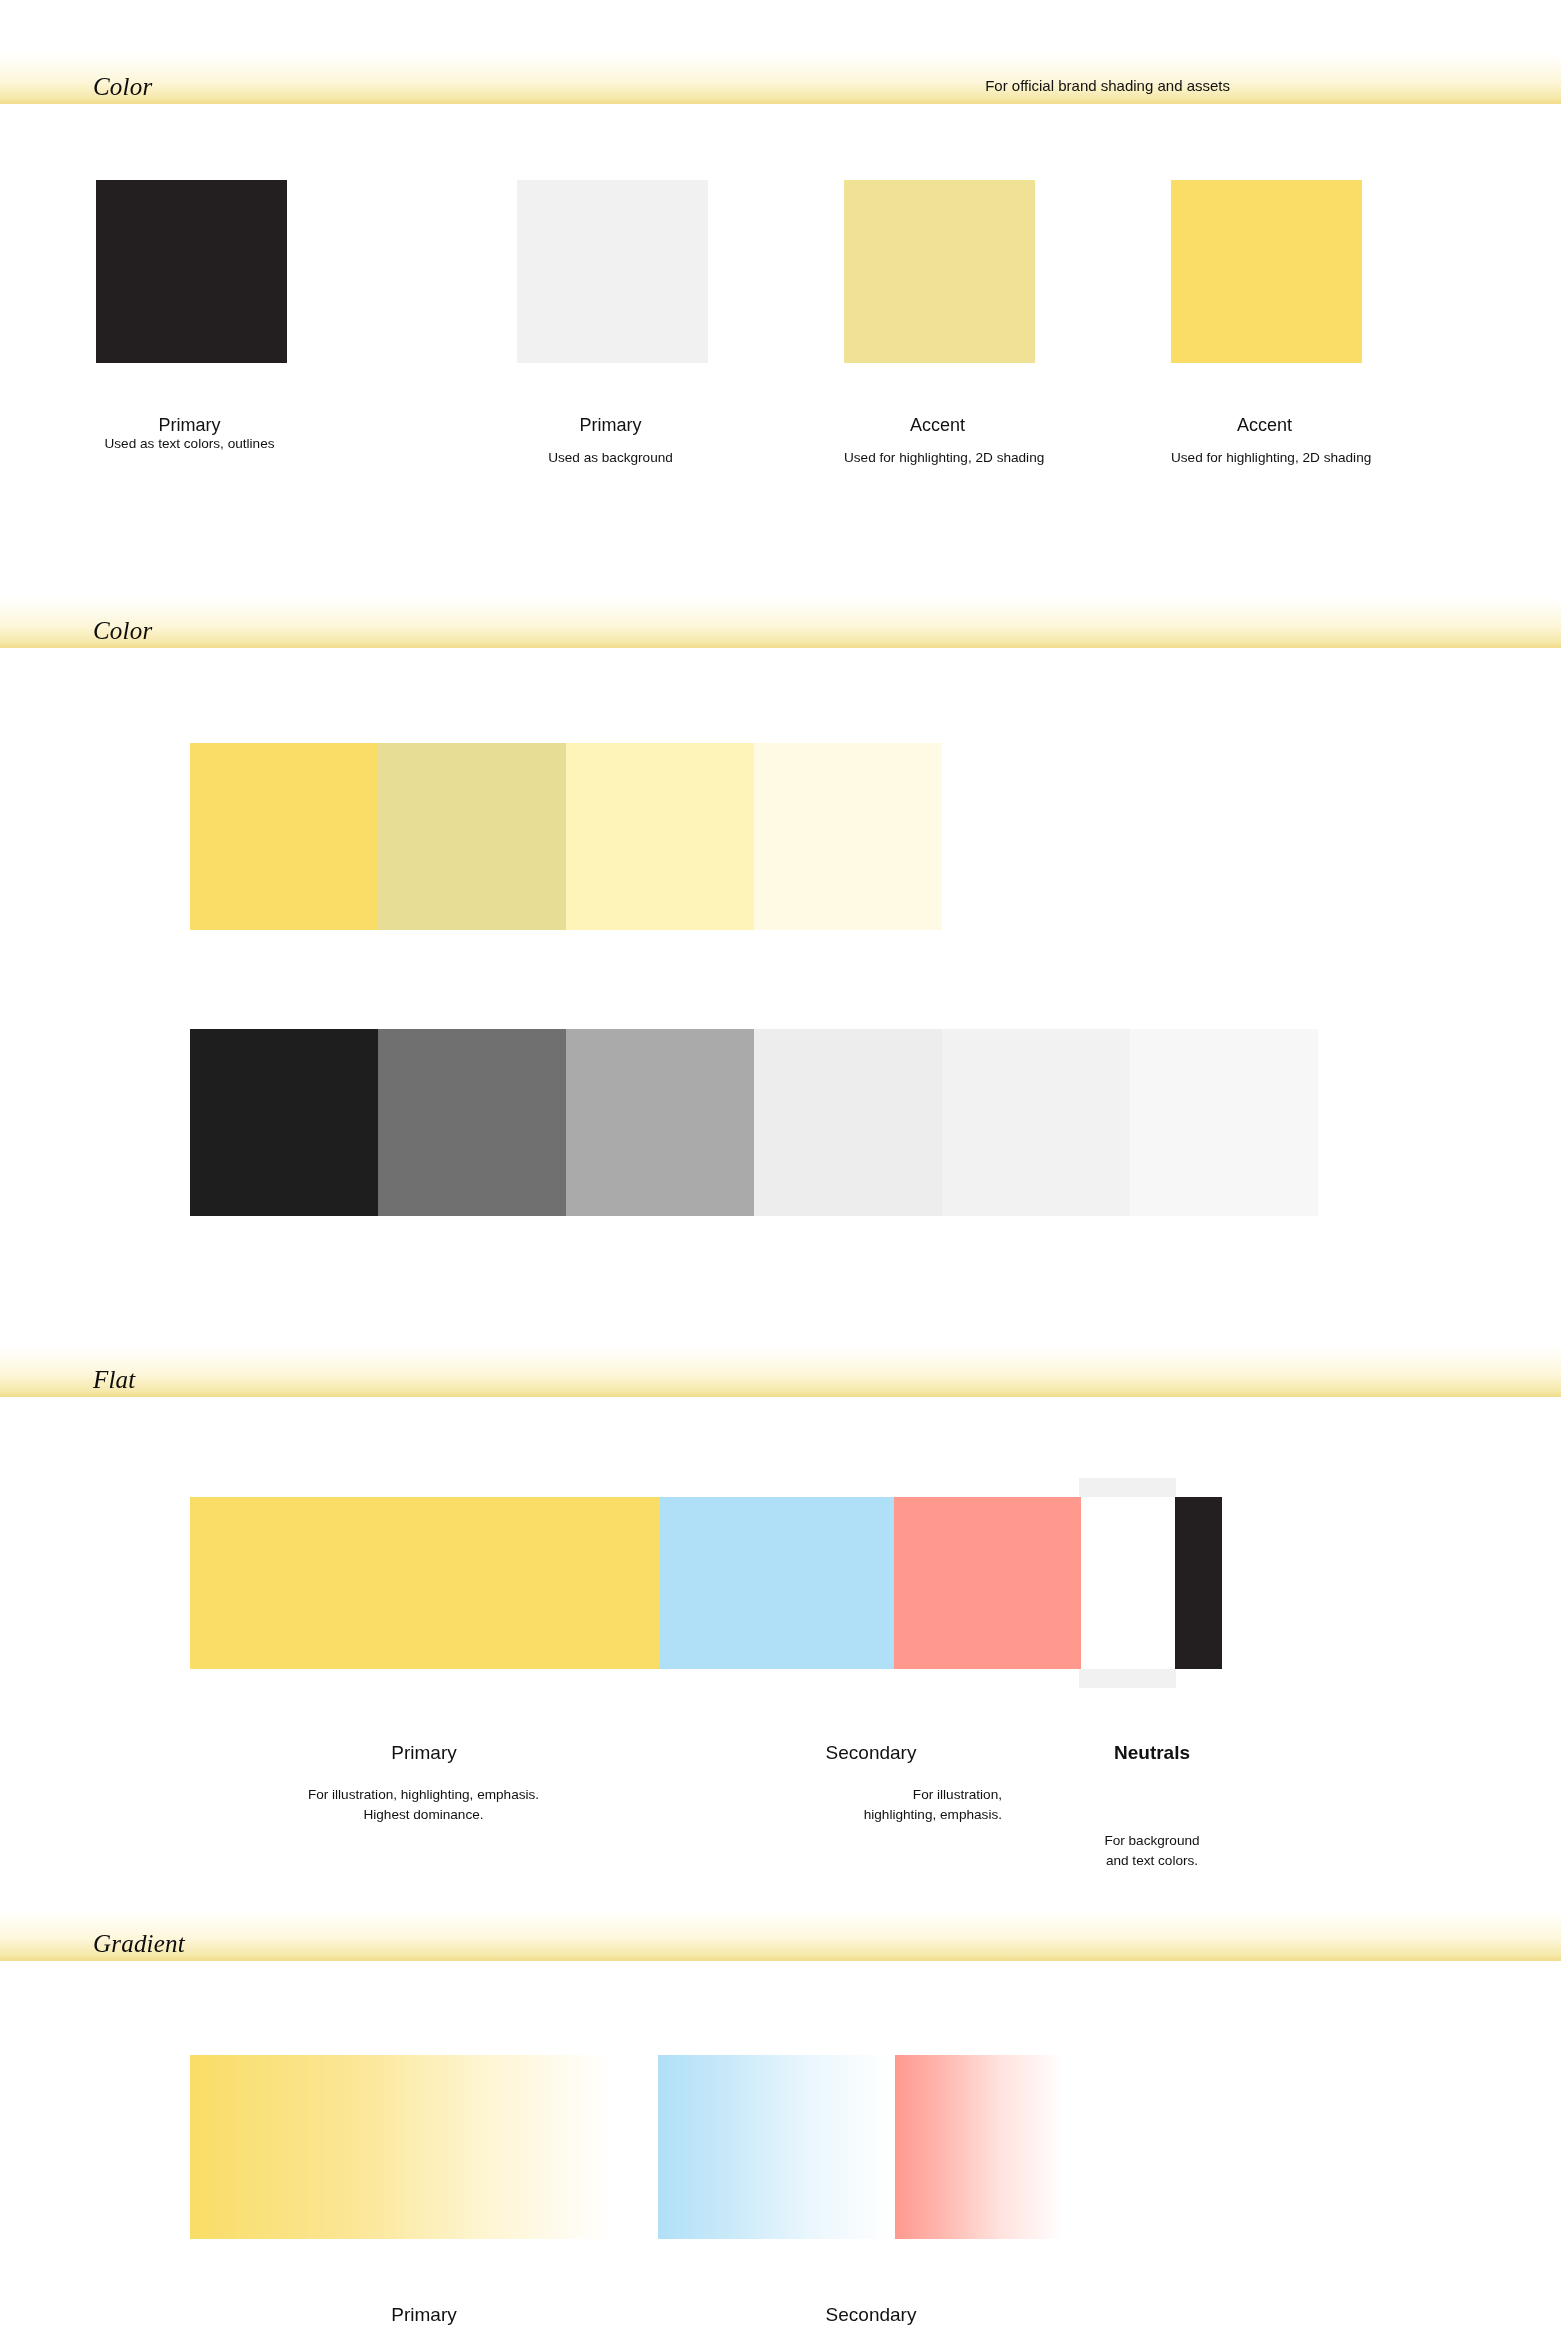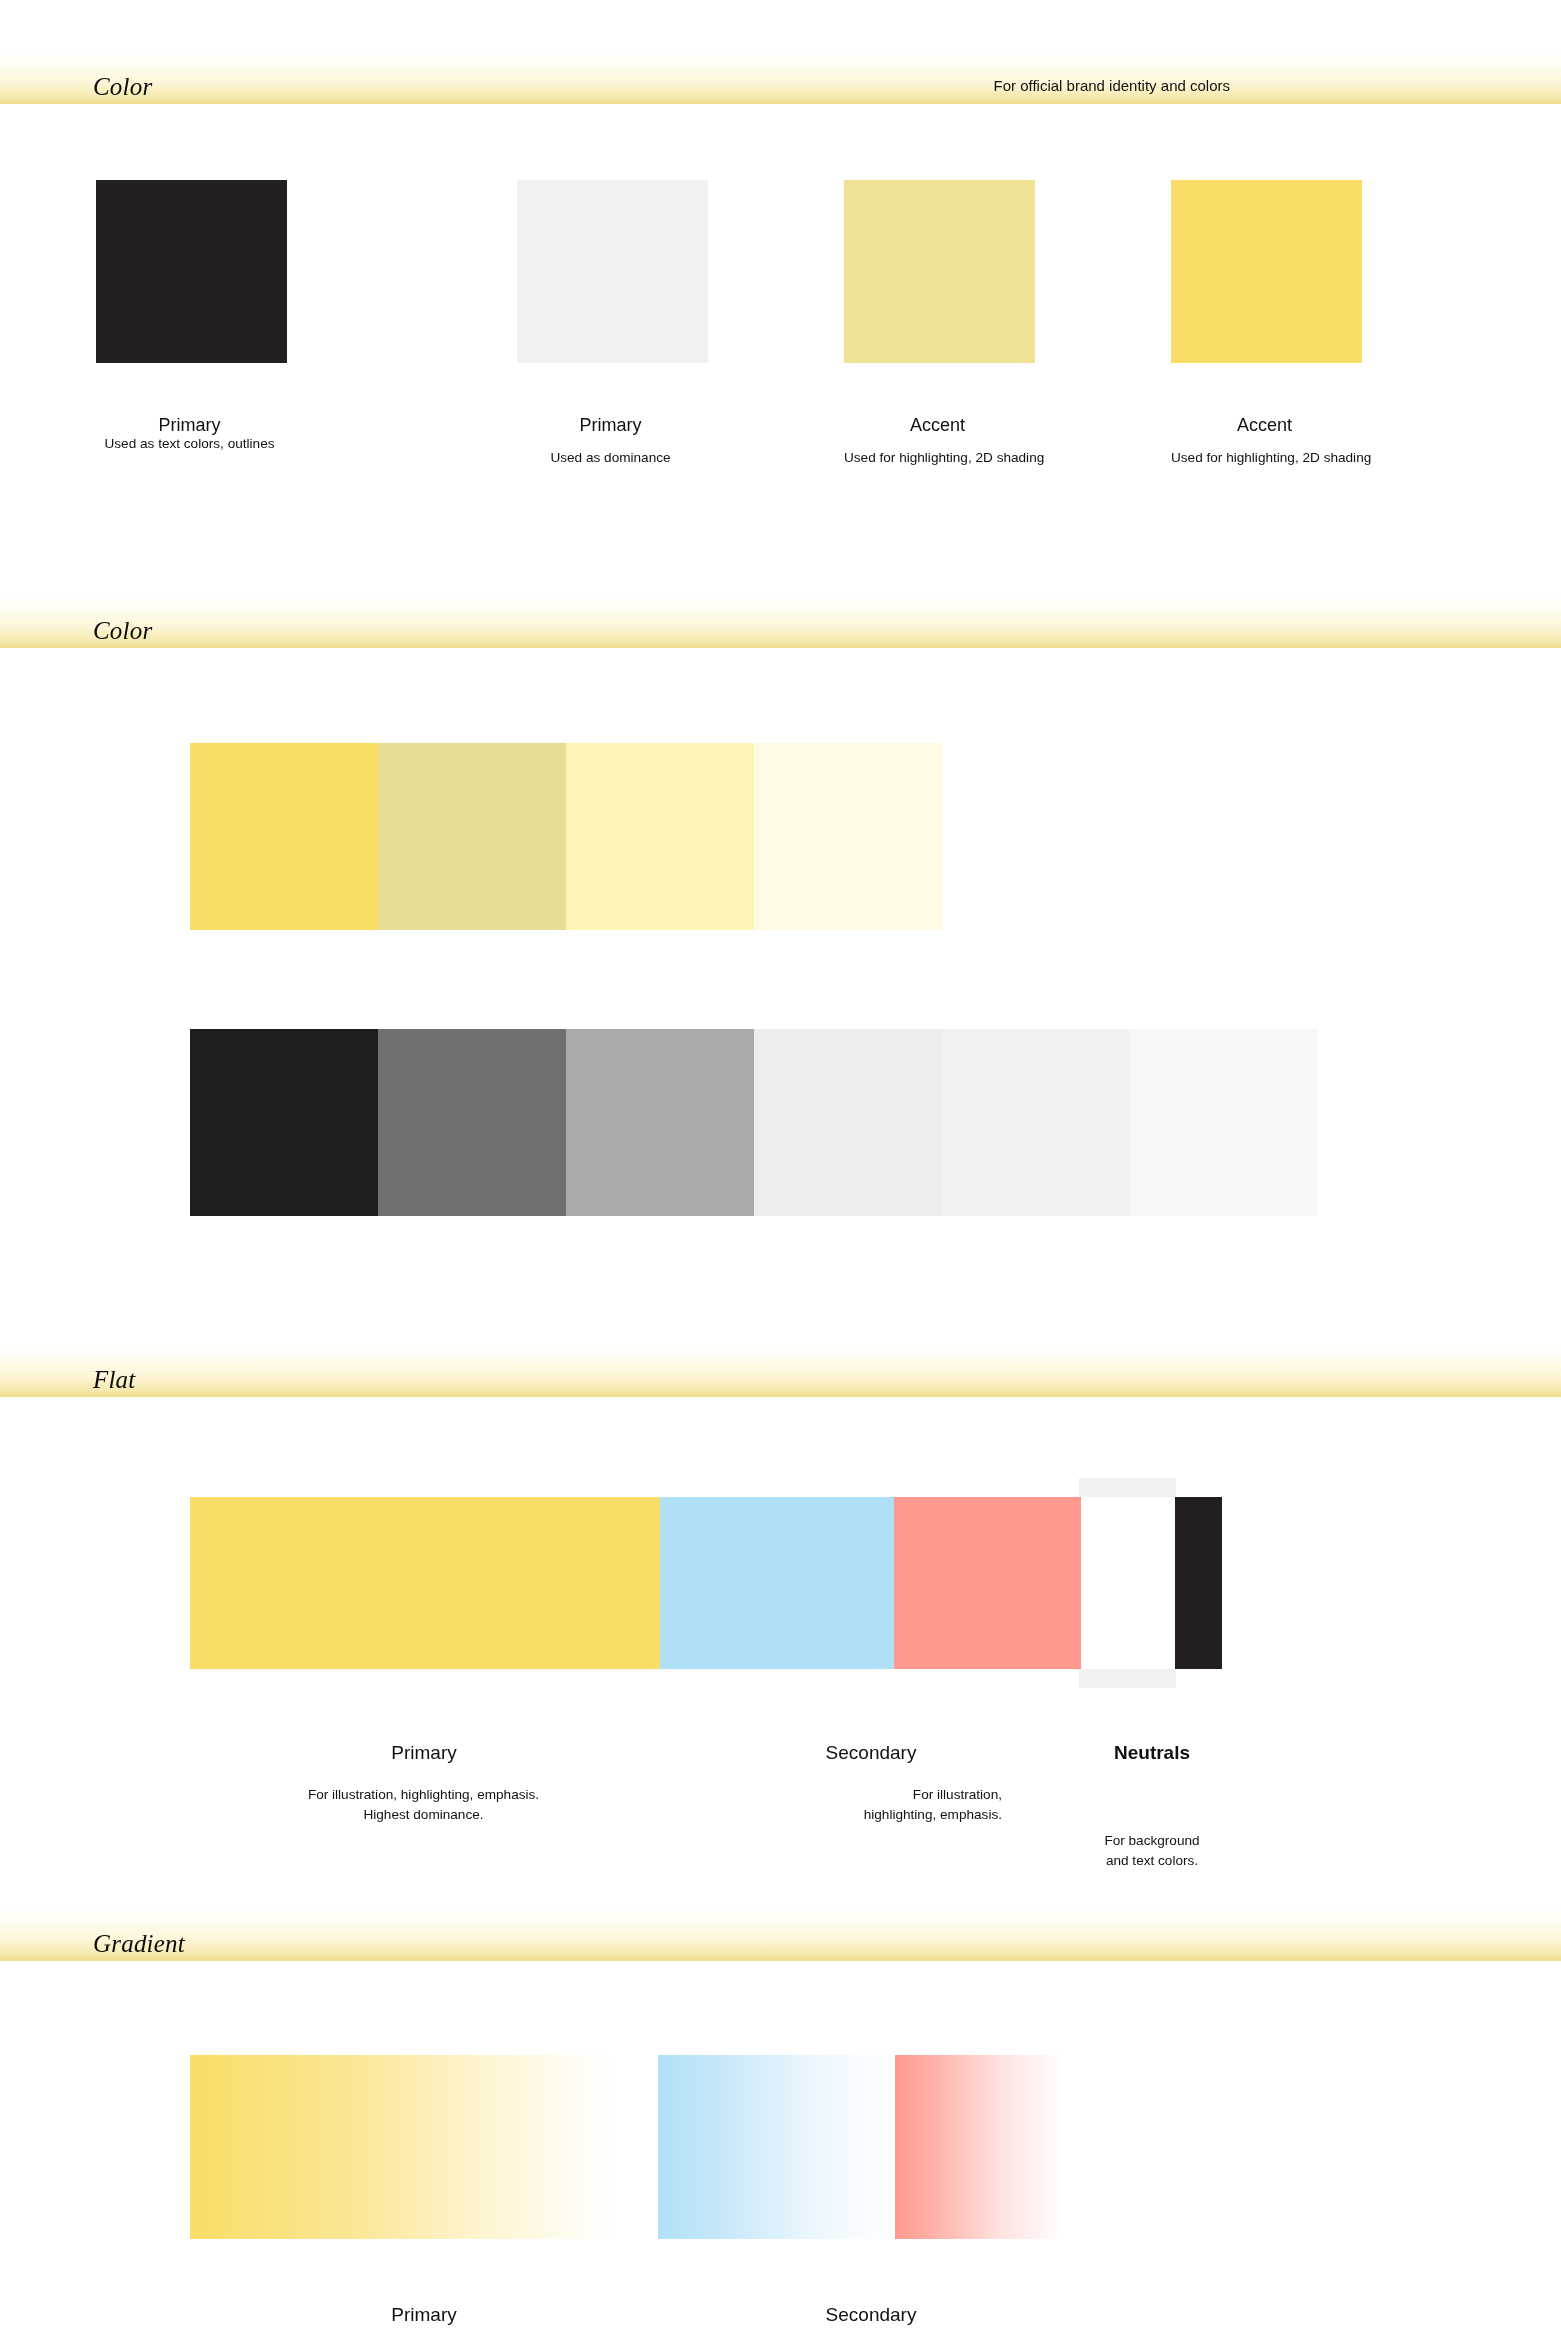--- a/index.html
+++ b/index.html
@@ -115,34 +115,34 @@
     line-height: 1;
     white-space: nowrap;
   }
 </style>
 </head>
 <body>
 
 <div class="band" style="top:52px;">
   <div class="band-inner">
     <div class="band-title">Color</div>
-    <div class="band-note">For official brand identity and colors</div>
+    <div class="band-note">For official brand shading and assets</div>
   </div>
 </div>
 
 <div class="swatch-col" style="left:96px; top:180px; width:187px;">
   <div class="swatch-box" style="width:191px;height:183px;background:#231F20;"></div>
   <div class="swatch-name" style="margin-top:53px;">Primary</div>
   <div class="swatch-desc" style="margin-top:2px;">Used as text colors, outlines</div>
 </div>
 
 <div class="swatch-col" style="left:517px; top:180px; width:187px;">
   <div class="swatch-box" style="width:191px;height:183px;background:#F1F1F1;"></div>
   <div class="swatch-name" style="margin-top:53px;">Primary</div>
-  <div class="swatch-desc" style="margin-top:15.5px;">Used as dominance</div>
+  <div class="swatch-desc" style="margin-top:15.5px;">Used as background</div>
 </div>
 
 <div class="swatch-col" style="left:844px; top:180px; width:187px;">
   <div class="swatch-box" style="width:191px;height:183px;background:#EFE295;"></div>
   <div class="swatch-name" style="margin-top:53px;">Accent</div>
   <div class="swatch-desc" style="margin-top:15.5px;">Used for highlighting, 2D shading</div>
 </div>
 
 <div class="swatch-col" style="left:1171px; top:180px; width:187px;">
   <div class="swatch-box" style="width:191px;height:183px;background:#F9DD67;"></div>

